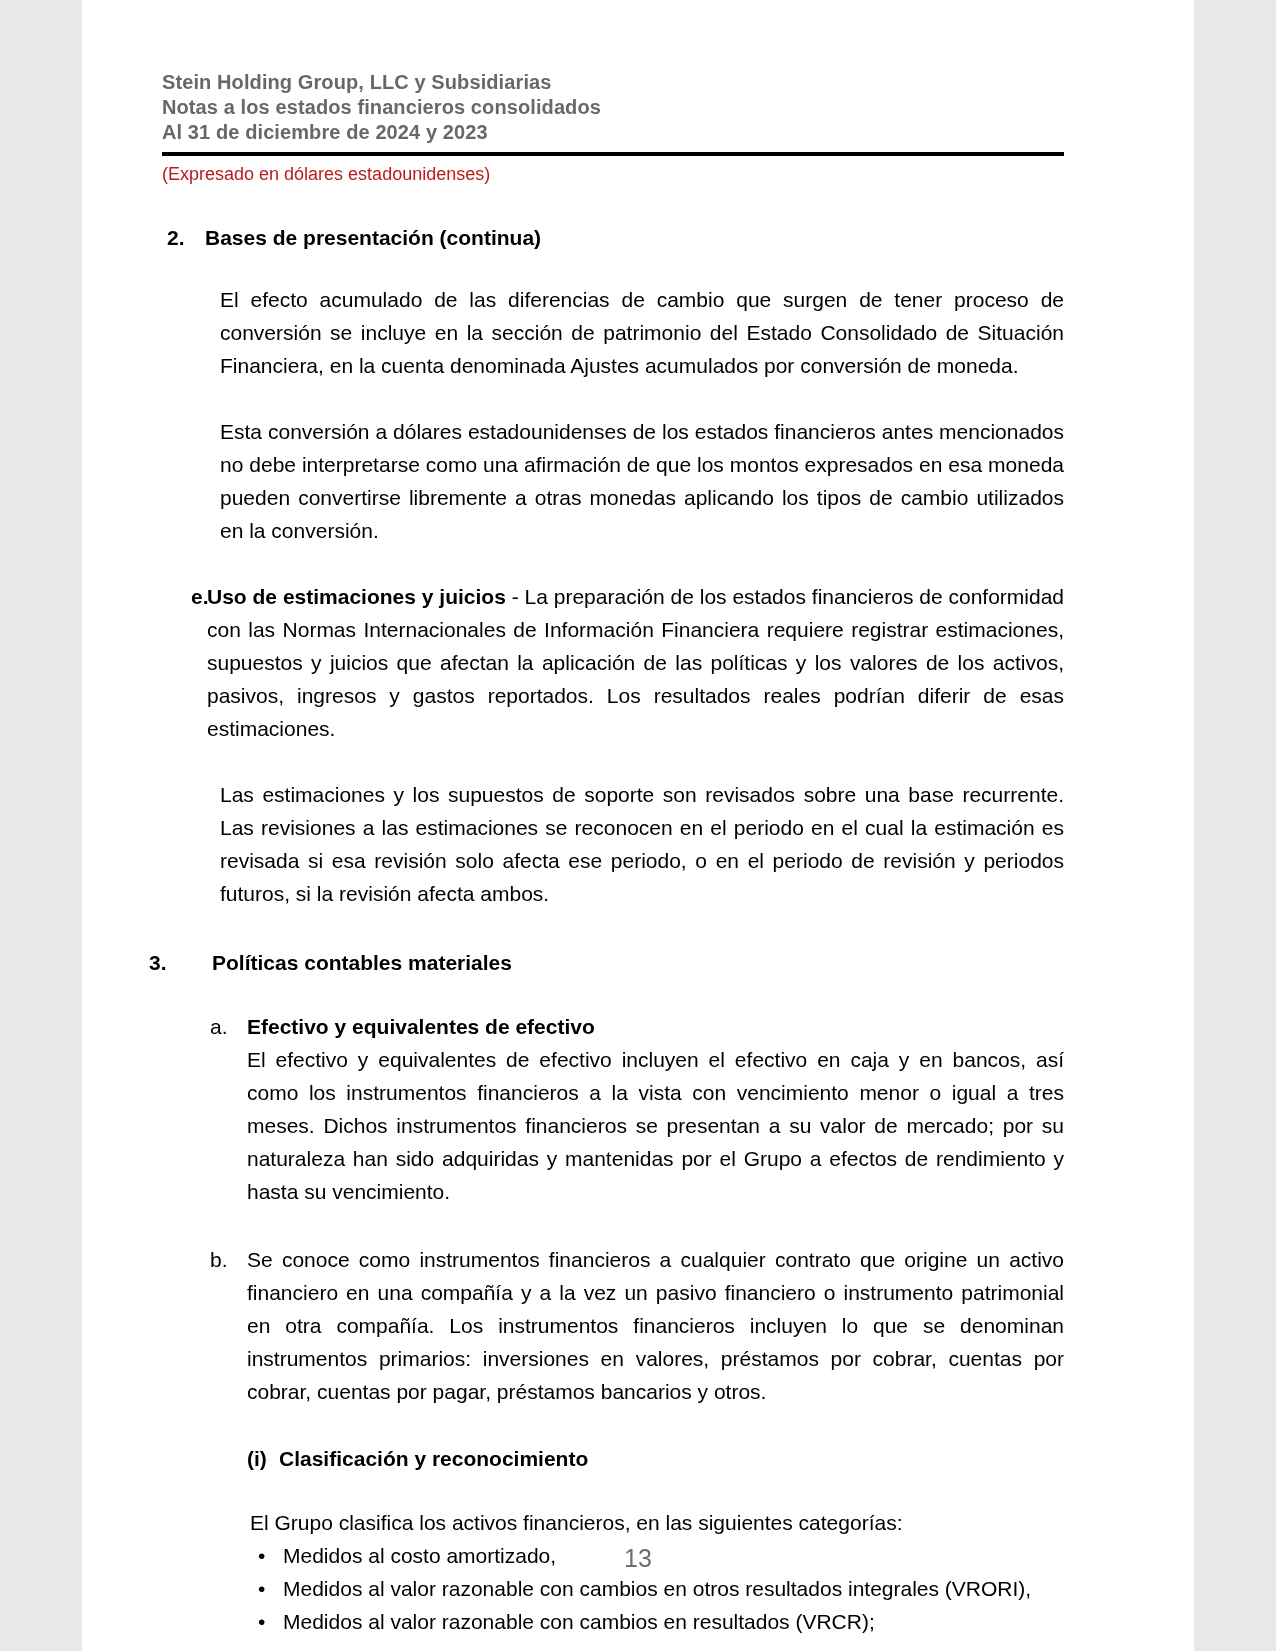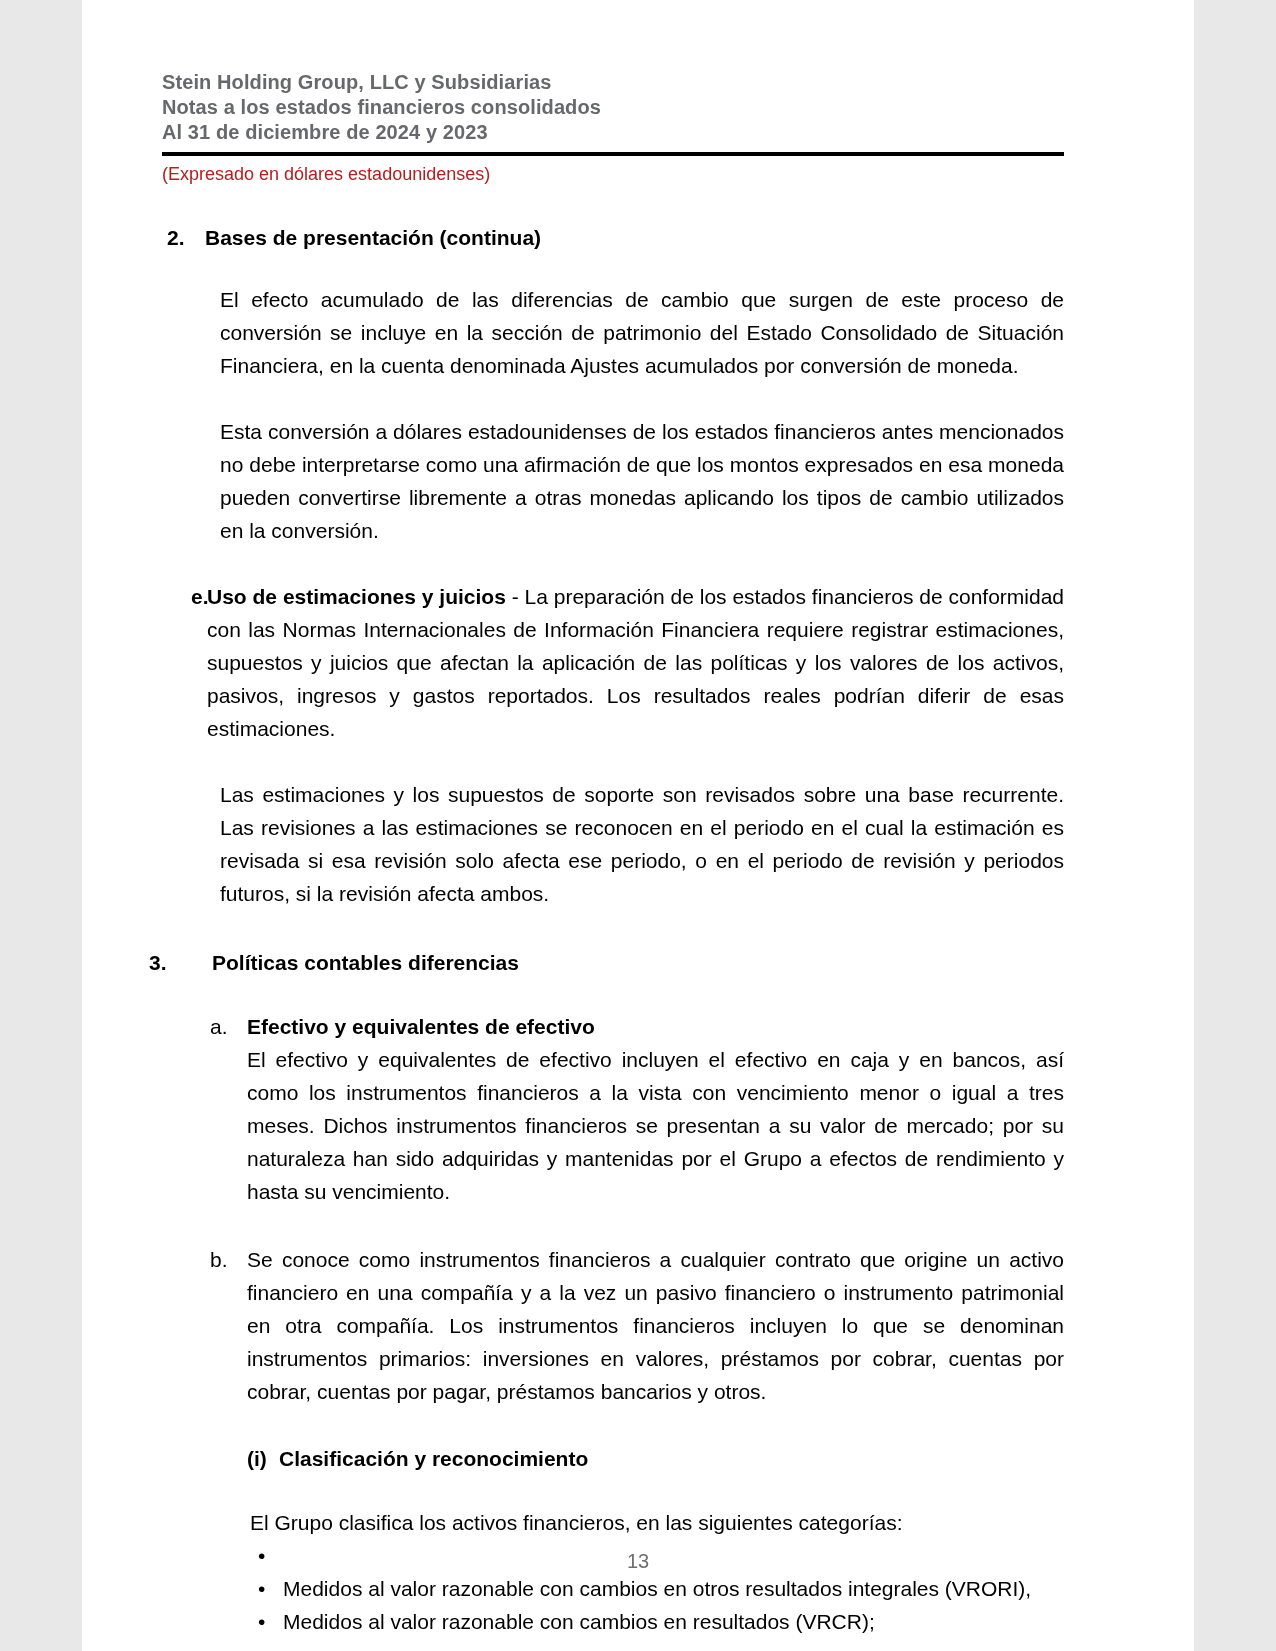--- a/index.html
+++ b/index.html
@@ -94,21 +94,21 @@
   .bullet-row .bullet-glyph {
     width: 33px; flex: 0 0 33px;
     padding-left: 8px;
   }
   
   .footer {
     position: absolute;
     left: 0; right: 0;
     bottom: 78px;
     text-align: center;
-    font-size: 20px;
+    font-size: 25px;
     color: #6d6e71;
   }
 </style>
 </head>
 <body>
 
 <div class="page">
   <div class="content">
 
     <div class="doc-header">
@@ -117,34 +117,34 @@
       <div class="hline">Al 31 de diciembre de 2024 y 2023</div>
       <div class="rule"></div>
       <div class="subtitle">(Expresado en dólares estadounidenses)</div>
     </div>
 
     <div class="sec-head sec2-head">
       <span class="sec-num">2.</span>
       <span>Bases de presentación (continua)</span>
     </div>
 
-    <p class="body-text just para-l2">El efecto acumulado de las diferencias de cambio que surgen de este proceso de conversión se incluye en la sección de patrimonio del Estado Consolidado de Situación Financiera, en la cuenta denominada Ajustes acumulados por conversión de moneda.</p>
+    <p class="body-text just para-l2">El efecto acumulado de las diferencias de cambio que surgen de tener proceso de conversión se incluye en la sección de patrimonio del Estado Consolidado de Situación Financiera, en la cuenta denominada Ajustes acumulados por conversión de moneda.</p>
 
     <p class="body-text just para-l2">Esta conversión a dólares estadounidenses de los estados financieros antes mencionados no debe interpretarse como una afirmación de que los montos expresados en esa moneda pueden convertirse libremente a otras monedas aplicando los tipos de cambio utilizados en la conversión.</p>
 
     <div class="body-text just item-e">
       <span class="item-label">e.</span>
       <span style="font-weight:bold;">Uso de estimaciones y juicios</span><span> - La preparación de los estados financieros de conformidad con las Normas Internacionales de Información Financiera requiere registrar estimaciones, supuestos y juicios que afectan la aplicación de las políticas y los valores de los activos, pasivos, ingresos y gastos reportados. Los resultados reales podrían diferir de esas estimaciones.</span>
     </div>
 
     <p class="body-text just para-l2">Las estimaciones y los supuestos de soporte son revisados sobre una base recurrente. Las revisiones a las estimaciones se reconocen en el periodo en el cual la estimación es revisada si esa revisión solo afecta ese periodo, o en el periodo de revisión y periodos futuros, si la revisión afecta ambos.</p>
 
     <div class="sec-head sec3-head">
       <span class="sec-num">3.</span>
-      <span>Políticas contables diferencias</span>
+      <span>Políticas contables materiales</span>
     </div>
 
 
     <div class="body-text just abc-item">
       <span class="item-label">a.</span>
       <div class="item-heading">Efectivo y equivalentes de efectivo</div>
       <div>El efectivo y equivalentes de efectivo incluyen el efectivo en caja y en bancos, así como los instrumentos financieros a la vista con vencimiento menor o igual a tres meses. Dichos instrumentos financieros se presentan a su valor de mercado; por su naturaleza han sido adquiridas y mantenidas por el Grupo a efectos de rendimiento y hasta su vencimiento.</div>
     </div>
 
     <div class="body-text just abc-item">
@@ -155,20 +155,21 @@
     <div class="sub-i">
       <span class="sub-label">(i)</span>
       <span>Clasificación y reconocimiento</span>
     </div>
 
     <p class="body-text class-intro">El Grupo clasifica los activos financieros, en las siguientes categorías:</p>
 
     <div class="body-text bullet-list">
       <div class="bullet-row">
         <span class="bullet-glyph">•</span>
+        <span>Medidos al costo amortizado,</span>
       </div>
       <div class="bullet-row">
         <span class="bullet-glyph">•</span>
         <span>Medidos al valor razonable con cambios en otros resultados integrales (VRORI),</span>
       </div>
       <div class="bullet-row">
         <span class="bullet-glyph">•</span>
         <span>Medidos al valor razonable con cambios en resultados (VRCR);</span>
       </div>
     </div>

